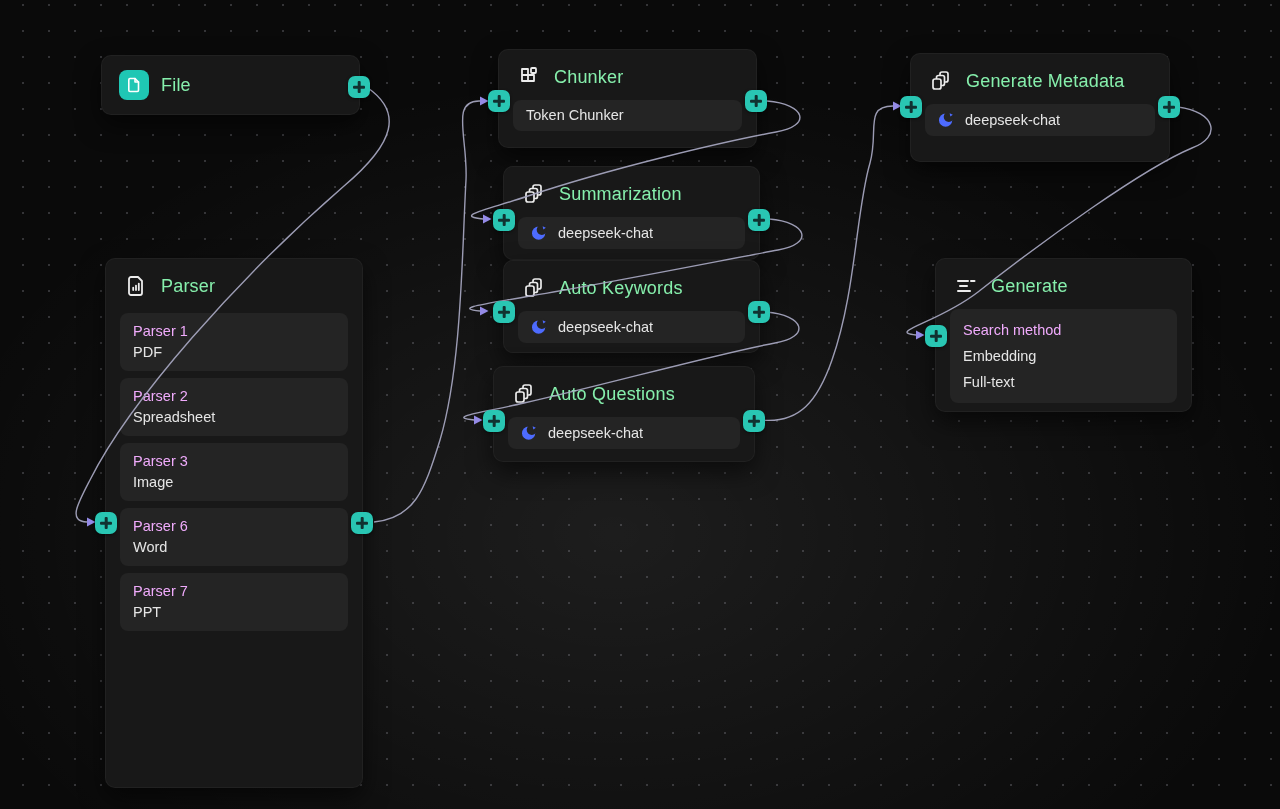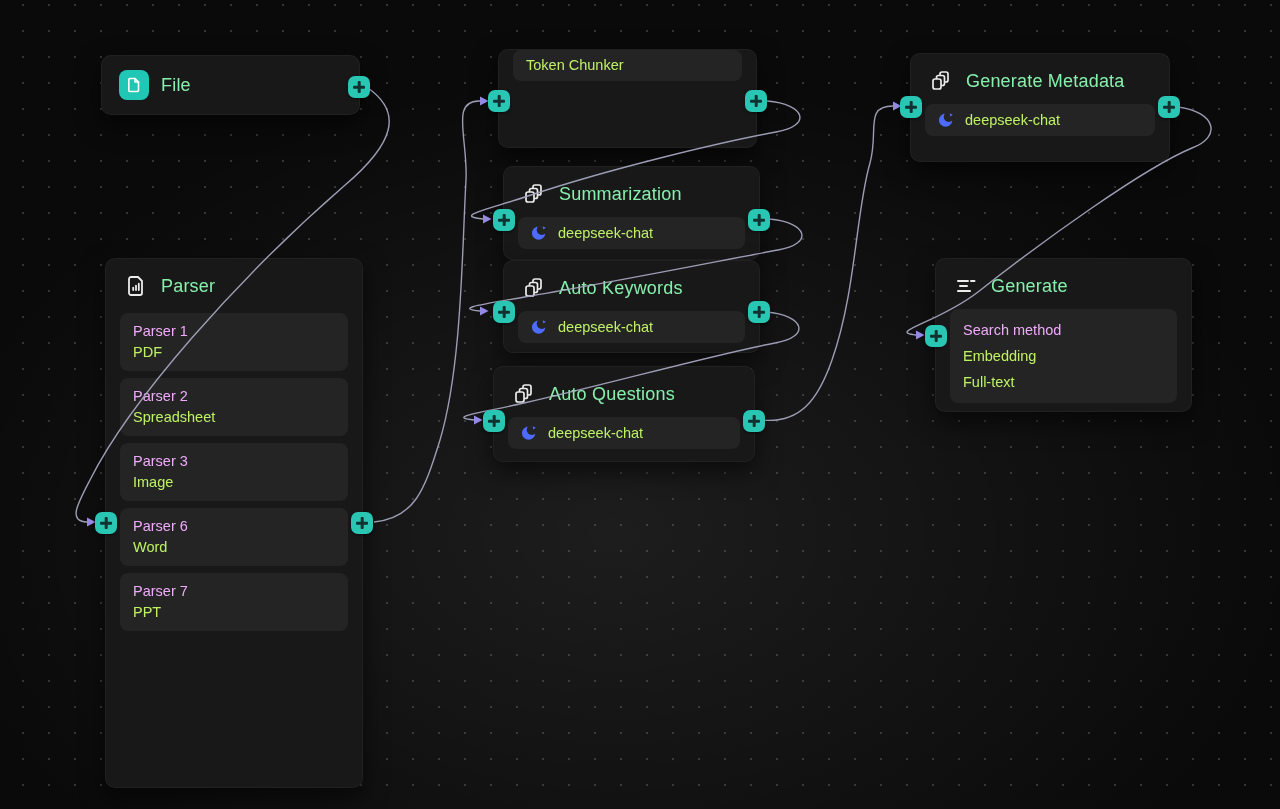--- a/index.html
+++ b/index.html
@@ -21,21 +21,21 @@
   .node-header{display:flex;align-items:center;gap:12px;padding:14px 17px 10px;}
   .node-header.center{padding:0 17px;height:100%;}
   .hicon{width:26px;height:26px;flex:0 0 auto;display:flex;align-items:center;justify-content:center;}
   .hicon svg{display:block;}
   .badge-icon{width:30px;height:30px;border-radius:8px;background:#1fc7b4;display:flex;align-items:center;justify-content:center;flex:0 0 auto;}
   .ntitle{font-size:18px;font-weight:400;color:#86efac;letter-spacing:.2px;white-space:nowrap;}
   .item{
     background:#242424;border-radius:8px;margin:0 14px 7px;padding:8px 13px;
   }
   .item-label{font-size:14.5px;color:#f0abfc;line-height:21px;}
-  .item-value{font-size:14.5px;color:#bef264;font-weight:500;line-height:21px;}
+  .item-value{font-size:14.5px;color:#e5e5e5;font-weight:500;line-height:21px;}
   .model-row{display:flex;align-items:center;gap:10px;background:#242424;border-radius:8px;margin:0 14px 7px;padding:6px 12px;height:20px;}
   .model-row .item-value{font-weight:400;}
   .multi .item-label,.multi .item-value{line-height:26px;}
   .port{
     position:absolute;width:22px;height:22px;background:#29c6b3;border-radius:7px;
     z-index:4;box-shadow:0 1px 3px rgba(0,0,0,.5);cursor:pointer;
   }
   .port::before,.port::after{content:"";position:absolute;background:#113231;left:50%;top:50%;transform:translate(-50%,-50%);border-radius:1px;}
   .port::before{width:12px;height:2.6px;}
   .port::after{width:2.6px;height:12px;}
@@ -89,20 +89,29 @@
     </div>
     <div class="item">
       <div class="item-label">Parser 7</div>
       <div class="item-value">PPT</div>
     </div>
     <span class="port port-left" style="top:253px;"></span>
     <span class="port port-right" style="top:253px;"></span>
   </div>
 
   <div class="node" style="left:498px;top:49px;width:259px;height:99px;">
+    <div class="node-header">
+      <span class="hicon">
+        <svg width="24" height="24" viewBox="0 0 24 24" fill="none" stroke="#ececec" stroke-width="1.8" stroke-linejoin="round" stroke-linecap="round">
+          <path d="M5 10h6v6H5zM11 10h6v6h-6zM5 4h6v6H5z"></path>
+          <rect x="14" y="3" width="5" height="5" rx="1"></rect>
+        </svg>
+      </span>
+      <span class="ntitle">Chunker</span>
+    </div>
     <div class="item" style="padding:5px 13px;">
       <div class="item-value" style="font-weight:400;">Token Chunker</div>
     </div>
     <span class="port port-left" style="top:40px;"></span>
     <span class="port port-right" style="top:40px;"></span>
   </div>
 
   <div class="node" style="left:503px;top:166px;width:257px;height:94px;">
     <div class="node-header">
       <span class="hicon">

